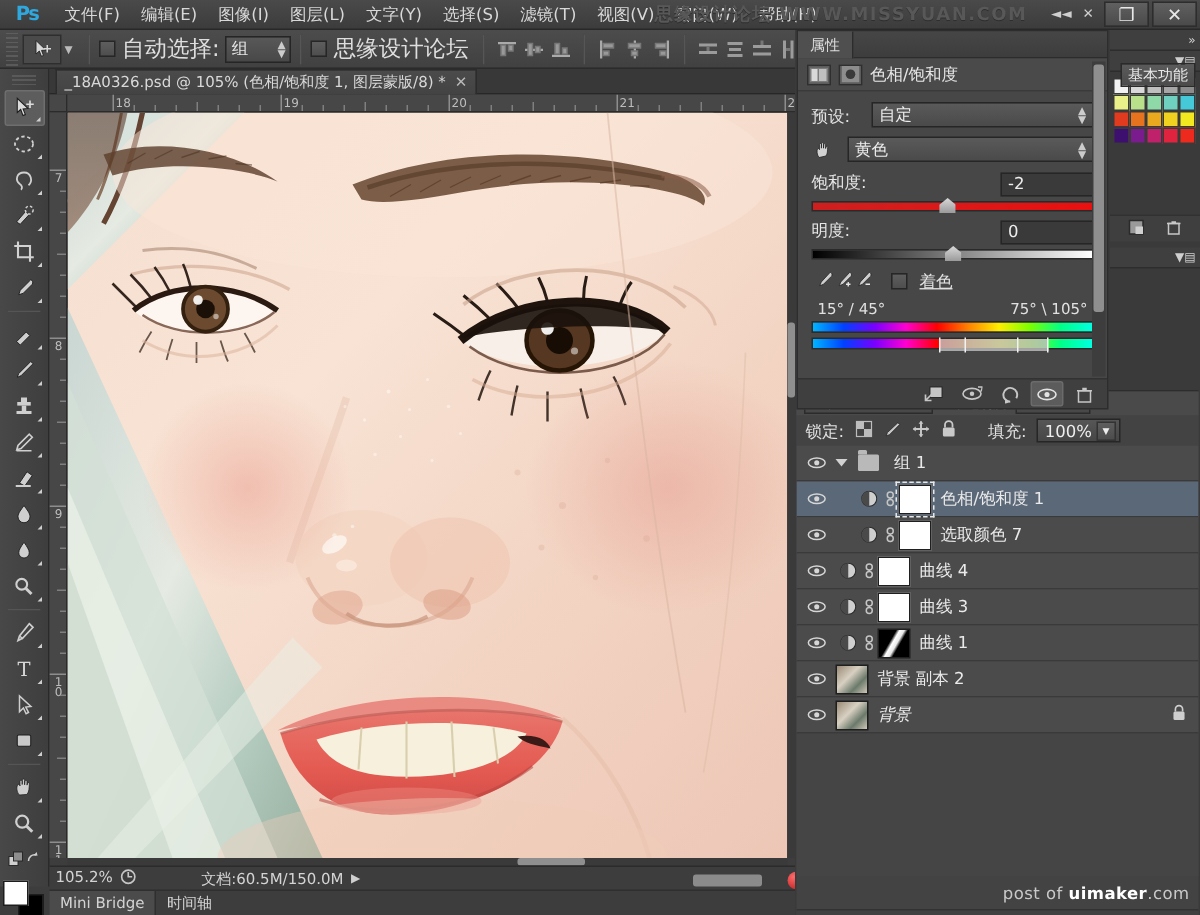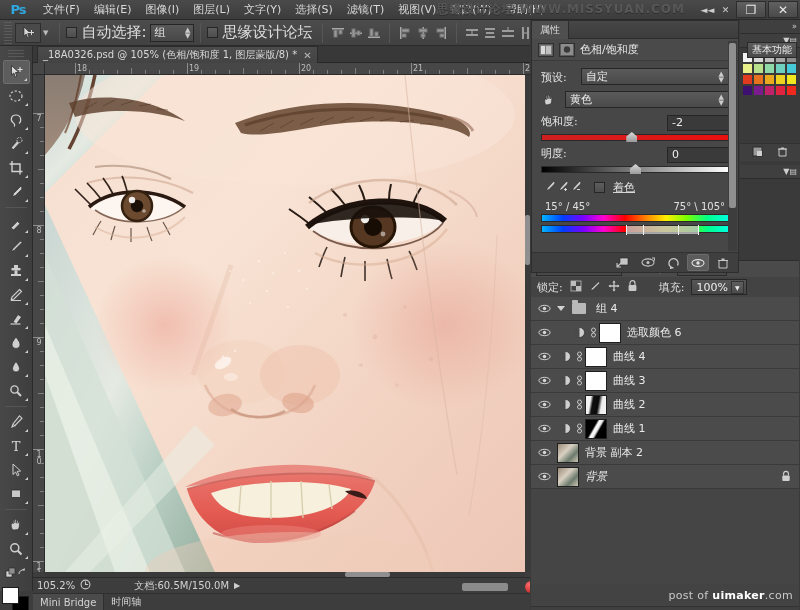--- a/index.html
+++ b/index.html
@@ -1153,21 +1153,45 @@
                 <ellipse cx="6.5" cy="4.5" rx="5.6" ry="3.2" fill="none" stroke="#d6d6d6" stroke-width="1"></ellipse>
                 <circle cx="6.5" cy="4.5" r="1.7" fill="#d6d6d6"></circle>
               </svg>
             </span>
             <span style="width: 14px; display: flex; align-items: center; justify-content: center;">
               <span class="tri"></span>
             </span>
             <span style="width: 22px; display: flex; align-items: center; justify-content: center; margin-right: 6px;">
               <span class="folder"></span>
             </span>
-            <span class="lname">组 4</span>
+            <span class="lname">组 1</span>
+          </div>
+          <div class="layer-row sel">
+            <span class="eye">
+              <svg width="13" height="9">
+                <ellipse cx="6.5" cy="4.5" rx="5.6" ry="3.2" fill="none" stroke="#d6d6d6" stroke-width="1"></ellipse>
+                <circle cx="6.5" cy="4.5" r="1.7" fill="#d6d6d6"></circle>
+              </svg>
+            </span>
+            <span style="width: 17px; flex: 0 0 auto;"></span>
+            <span class="disc">
+              <svg width="11" height="11">
+                <circle cx="5.5" cy="5.5" r="5" fill="#cfcfcf" stroke="#2b2b2b" stroke-width=".7"></circle>
+                <path d="M5.5 .5 A5 5 0 0 0 5.5 10.5 Z" fill="#4a4a4a"></path>
+              </svg>
+            </span>
+            <span class="linkico">
+              <svg width="9" height="13">
+                <path d="M4.5 2 a2 2 0 0 1 0 4 a2 2 0 0 1 0-4" fill="none" stroke="#c5c5c5" stroke-width="1"></path>
+                <path d="M4.5 7 a2 2 0 0 1 0 4 a2 2 0 0 1 0-4" fill="none" stroke="#c5c5c5" stroke-width="1"></path>
+                <path d="M4.5 6 v1.3" stroke="#c5c5c5" stroke-width="1"></path>
+              </svg>
+            </span>
+            <span class="thumbbox sel-out" style="background: rgb(255, 255, 255);"></span>
+            <span class="lname">色相/饱和度 1</span>
           </div>
           <div class="layer-row">
             <span class="eye">
               <svg width="13" height="9">
                 <ellipse cx="6.5" cy="4.5" rx="5.6" ry="3.2" fill="none" stroke="#d6d6d6" stroke-width="1"></ellipse>
                 <circle cx="6.5" cy="4.5" r="1.7" fill="#d6d6d6"></circle>
               </svg>
             </span>
             <span style="width: 17px; flex: 0 0 auto;"></span>
             <span class="disc">
@@ -1177,21 +1201,21 @@
               </svg>
             </span>
             <span class="linkico">
               <svg width="9" height="13">
                 <path d="M4.5 2 a2 2 0 0 1 0 4 a2 2 0 0 1 0-4" fill="none" stroke="#c5c5c5" stroke-width="1"></path>
                 <path d="M4.5 7 a2 2 0 0 1 0 4 a2 2 0 0 1 0-4" fill="none" stroke="#c5c5c5" stroke-width="1"></path>
                 <path d="M4.5 6 v1.3" stroke="#c5c5c5" stroke-width="1"></path>
               </svg>
             </span>
             <span class="thumbbox" style="background: rgb(255, 255, 255);"></span>
-            <span class="lname">选取颜色 6</span>
+            <span class="lname">选取颜色 7</span>
           </div>
           <div class="layer-row">
             <span class="eye">
               <svg width="13" height="9">
                 <ellipse cx="6.5" cy="4.5" rx="5.6" ry="3.2" fill="none" stroke="#d6d6d6" stroke-width="1"></ellipse>
                 <circle cx="6.5" cy="4.5" r="1.7" fill="#d6d6d6"></circle>
               </svg>
             </span>
             <span style="width: 3px; flex: 0 0 auto;"></span>
             <span class="disc">
@@ -1226,44 +1250,20 @@
             </span>
             <span class="linkico">
               <svg width="9" height="13">
                 <path d="M4.5 2 a2 2 0 0 1 0 4 a2 2 0 0 1 0-4" fill="none" stroke="#c5c5c5" stroke-width="1"></path>
                 <path d="M4.5 7 a2 2 0 0 1 0 4 a2 2 0 0 1 0-4" fill="none" stroke="#c5c5c5" stroke-width="1"></path>
                 <path d="M4.5 6 v1.3" stroke="#c5c5c5" stroke-width="1"></path>
               </svg>
             </span>
             <span class="thumbbox" style="background: rgb(255, 255, 255);"></span>
             <span class="lname">曲线 3</span>
-          </div>
-          <div class="layer-row">
-            <span class="eye">
-              <svg width="13" height="9">
-                <ellipse cx="6.5" cy="4.5" rx="5.6" ry="3.2" fill="none" stroke="#d6d6d6" stroke-width="1"></ellipse>
-                <circle cx="6.5" cy="4.5" r="1.7" fill="#d6d6d6"></circle>
-              </svg>
-            </span>
-            <span style="width: 3px; flex: 0 0 auto;"></span>
-            <span class="disc">
-              <svg width="11" height="11">
-                <circle cx="5.5" cy="5.5" r="5" fill="#cfcfcf" stroke="#2b2b2b" stroke-width=".7"></circle>
-                <path d="M5.5 .5 A5 5 0 0 0 5.5 10.5 Z" fill="#4a4a4a"></path>
-              </svg>
-            </span>
-            <span class="linkico">
-              <svg width="9" height="13">
-                <path d="M4.5 2 a2 2 0 0 1 0 4 a2 2 0 0 1 0-4" fill="none" stroke="#c5c5c5" stroke-width="1"></path>
-                <path d="M4.5 7 a2 2 0 0 1 0 4 a2 2 0 0 1 0-4" fill="none" stroke="#c5c5c5" stroke-width="1"></path>
-                <path d="M4.5 6 v1.3" stroke="#c5c5c5" stroke-width="1"></path>
-              </svg>
-            </span>
-            <span class="thumbbox" style="background: linear-gradient(100deg, rgb(244, 244, 244) 0%, rgb(242, 242, 242) 22%, rgb(17, 17, 17) 34%, rgb(10, 10, 10) 58%, rgb(236, 236, 236) 74%, rgb(246, 246, 246) 100%);"></span>
-            <span class="lname">曲线 2</span>
           </div>
           <div class="layer-row">
             <span class="eye">
               <svg width="13" height="9">
                 <ellipse cx="6.5" cy="4.5" rx="5.6" ry="3.2" fill="none" stroke="#d6d6d6" stroke-width="1"></ellipse>
                 <circle cx="6.5" cy="4.5" r="1.7" fill="#d6d6d6"></circle>
               </svg>
             </span>
             <span style="width: 3px; flex: 0 0 auto;"></span>
             <span class="disc">

